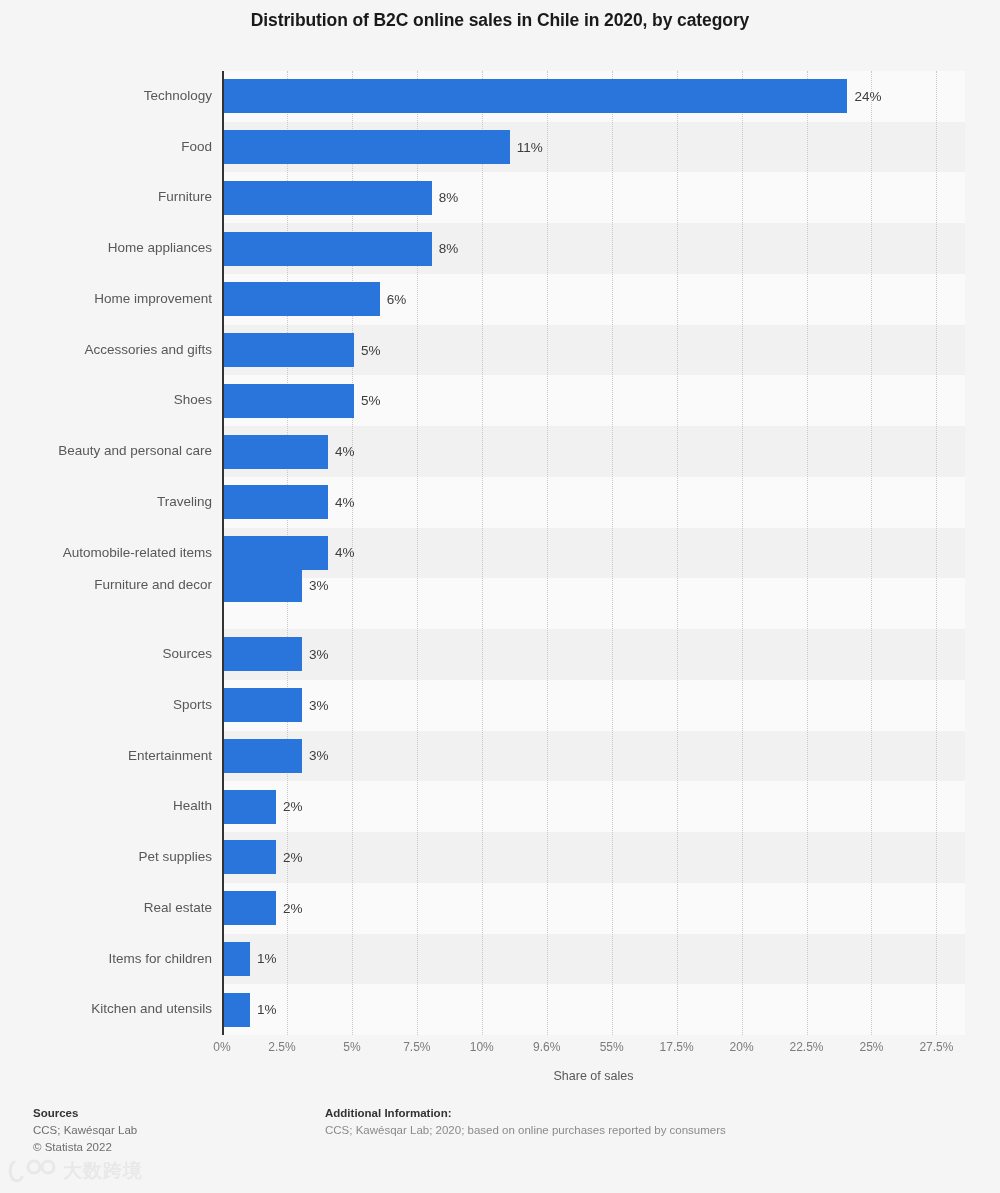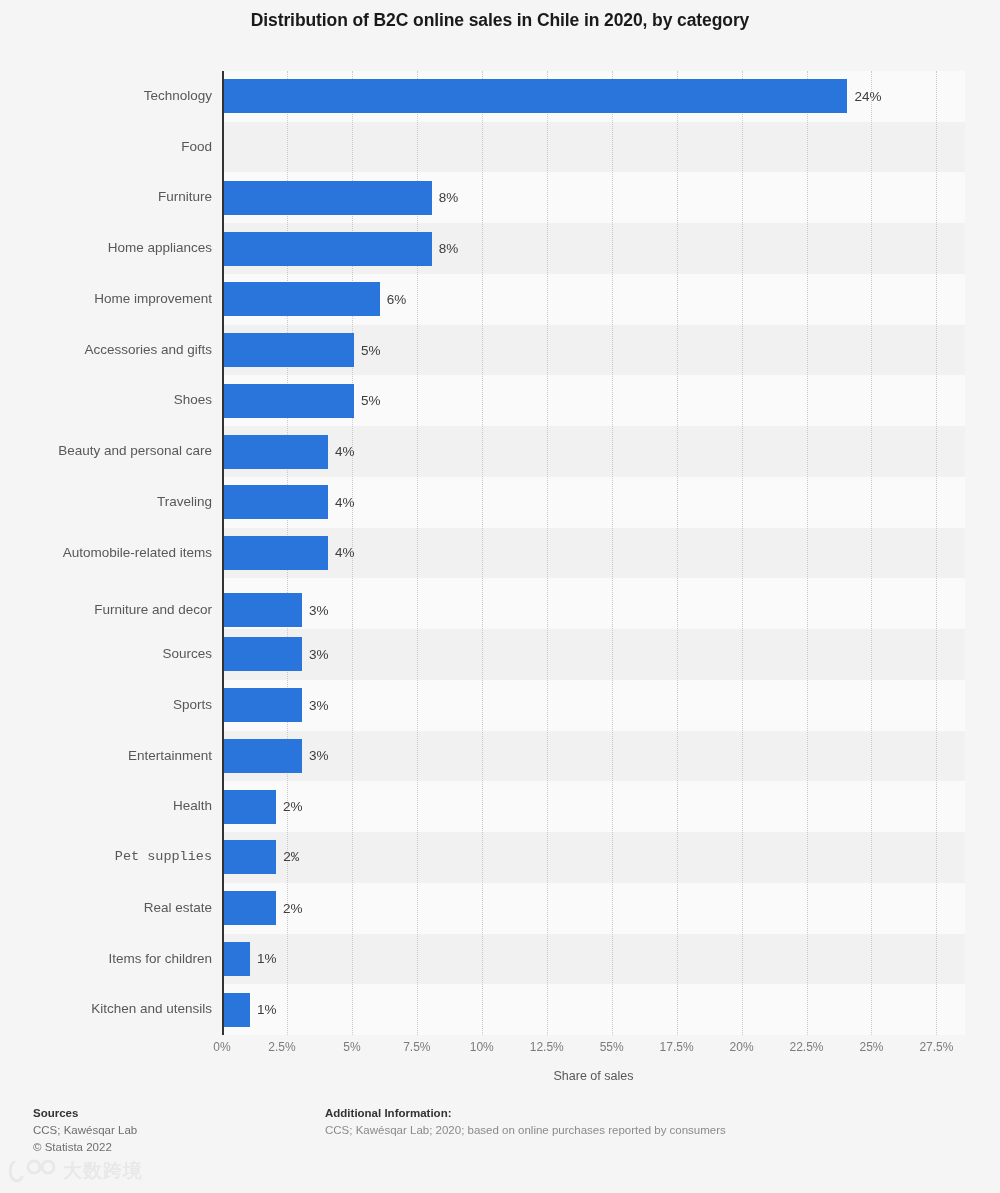--- a/index.html
+++ b/index.html
@@ -238,20 +238,24 @@
   <div id="rows">
       <div class="row" style="top: 0px;">
         <div class="cat-label">Technology</div>
         <div class="bar-wrap">
           <div class="bar" style="width: 623.497px; background: rgb(42, 117, 219);"></div>
           <div class="bar-value">24%</div>
         </div>
       </div>
       <div class="row" style="top: 50.7368px;">
         <div class="cat-label">Food</div>
+        <div class="bar-wrap">
+          <div class="bar" style="width: 285.769px; background: rgb(42, 117, 219);"></div>
+          <div class="bar-value">11%</div>
+        </div>
       </div>
       <div class="row" style="top: 101.474px;">
         <div class="cat-label">Furniture</div>
         <div class="bar-wrap">
           <div class="bar" style="width: 207.832px; background: rgb(42, 117, 219);"></div>
           <div class="bar-value">8%</div>
         </div>
       </div>
       <div class="row" style="top: 152.211px;">
         <div class="cat-label">Home appliances</div>
@@ -295,21 +299,21 @@
           <div class="bar-value">4%</div>
         </div>
       </div>
       <div class="row" style="top: 456.632px;">
         <div class="cat-label">Automobile-related items</div>
         <div class="bar-wrap">
           <div class="bar" style="width: 103.916px; background: rgb(42, 117, 219);"></div>
           <div class="bar-value">4%</div>
         </div>
       </div>
-      <div class="row" style="top: 514px;">
+      <div class="row" style="top: 489px;">
         <div class="cat-label">Furniture and decor</div>
         <div class="bar-wrap">
           <div class="bar" style="width: 77.9371px; background: rgb(42, 117, 219);"></div>
           <div class="bar-value">3%</div>
         </div>
       </div>
       <div class="row" style="top: 558.105px;">
         <div class="cat-label">Sources</div>
         <div class="bar-wrap">
           <div class="bar" style="width: 77.9371px; background: rgb(42, 117, 219);"></div>
@@ -330,21 +334,21 @@
           <div class="bar-value">3%</div>
         </div>
       </div>
       <div class="row" style="top: 710.316px;">
         <div class="cat-label">Health</div>
         <div class="bar-wrap">
           <div class="bar" style="width: 51.958px; background: rgb(42, 117, 219);"></div>
           <div class="bar-value">2%</div>
         </div>
       </div>
-      <div class="row" style="top: 761.053px; font-family: Liberation Mono, monospace;">
+      <div class="row" style="top: 761.053px;">
         <div class="cat-label">Pet supplies</div>
         <div class="bar-wrap">
           <div class="bar" style="width: 51.958px; background: rgb(42, 117, 219);"></div>
           <div class="bar-value">2%</div>
         </div>
       </div>
       <div class="row" style="top: 811.789px;">
         <div class="cat-label">Real estate</div>
         <div class="bar-wrap">
           <div class="bar" style="width: 51.958px; background: rgb(42, 117, 219);"></div>
@@ -367,21 +371,21 @@
       </div>
     </div>
 </div>
 
 <div class="xticks" id="xticks">
     <div class="xtick" style="left: 222px;">0%</div>
     <div class="xtick" style="left: 282px; text-align: right;">2.5%</div>
     <div class="xtick" style="left: 351.895px;">5%</div>
     <div class="xtick" style="left: 416.843px;">7.5%</div>
     <div class="xtick" style="left: 481.79px;">10%</div>
-    <div class="xtick" style="left: 546.738px;">12.5%</div>
+    <div class="xtick" style="left: 546.738px;">9.6%</div>
     <div class="xtick" style="left: 611.685px;">55%</div>
     <div class="xtick" style="left: 676.633px;">17.5%</div>
     <div class="xtick" style="left: 741.58px;">20%</div>
     <div class="xtick" style="left: 806.528px;">22.5%</div>
     <div class="xtick" style="left: 871.476px;">25%</div>
     <div class="xtick" style="left: 936.423px;">27.5%</div>
   </div>
 
 <div class="xaxis-title">Share of sales</div>
 

